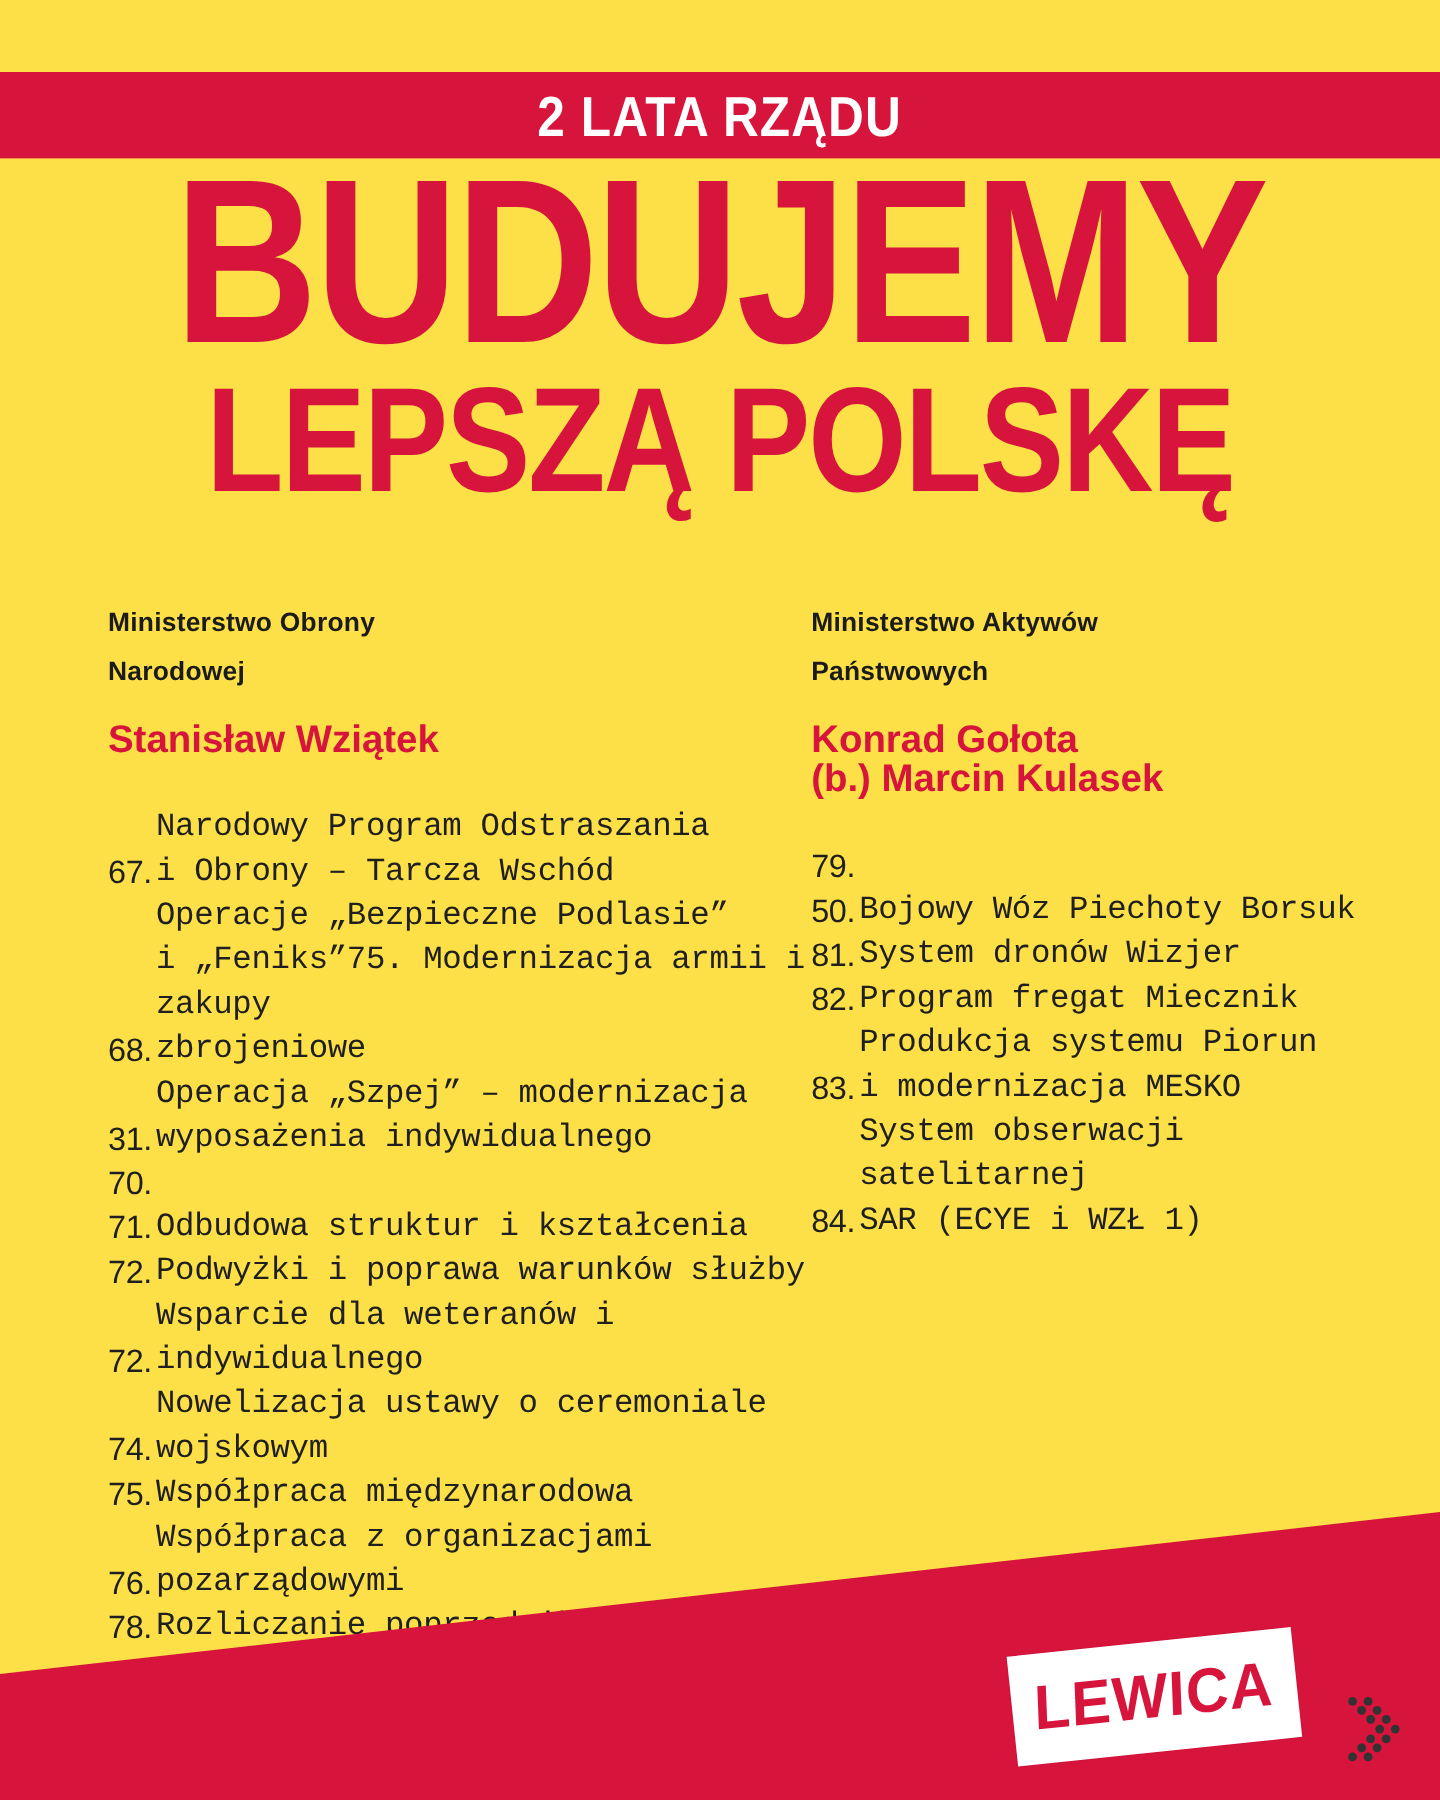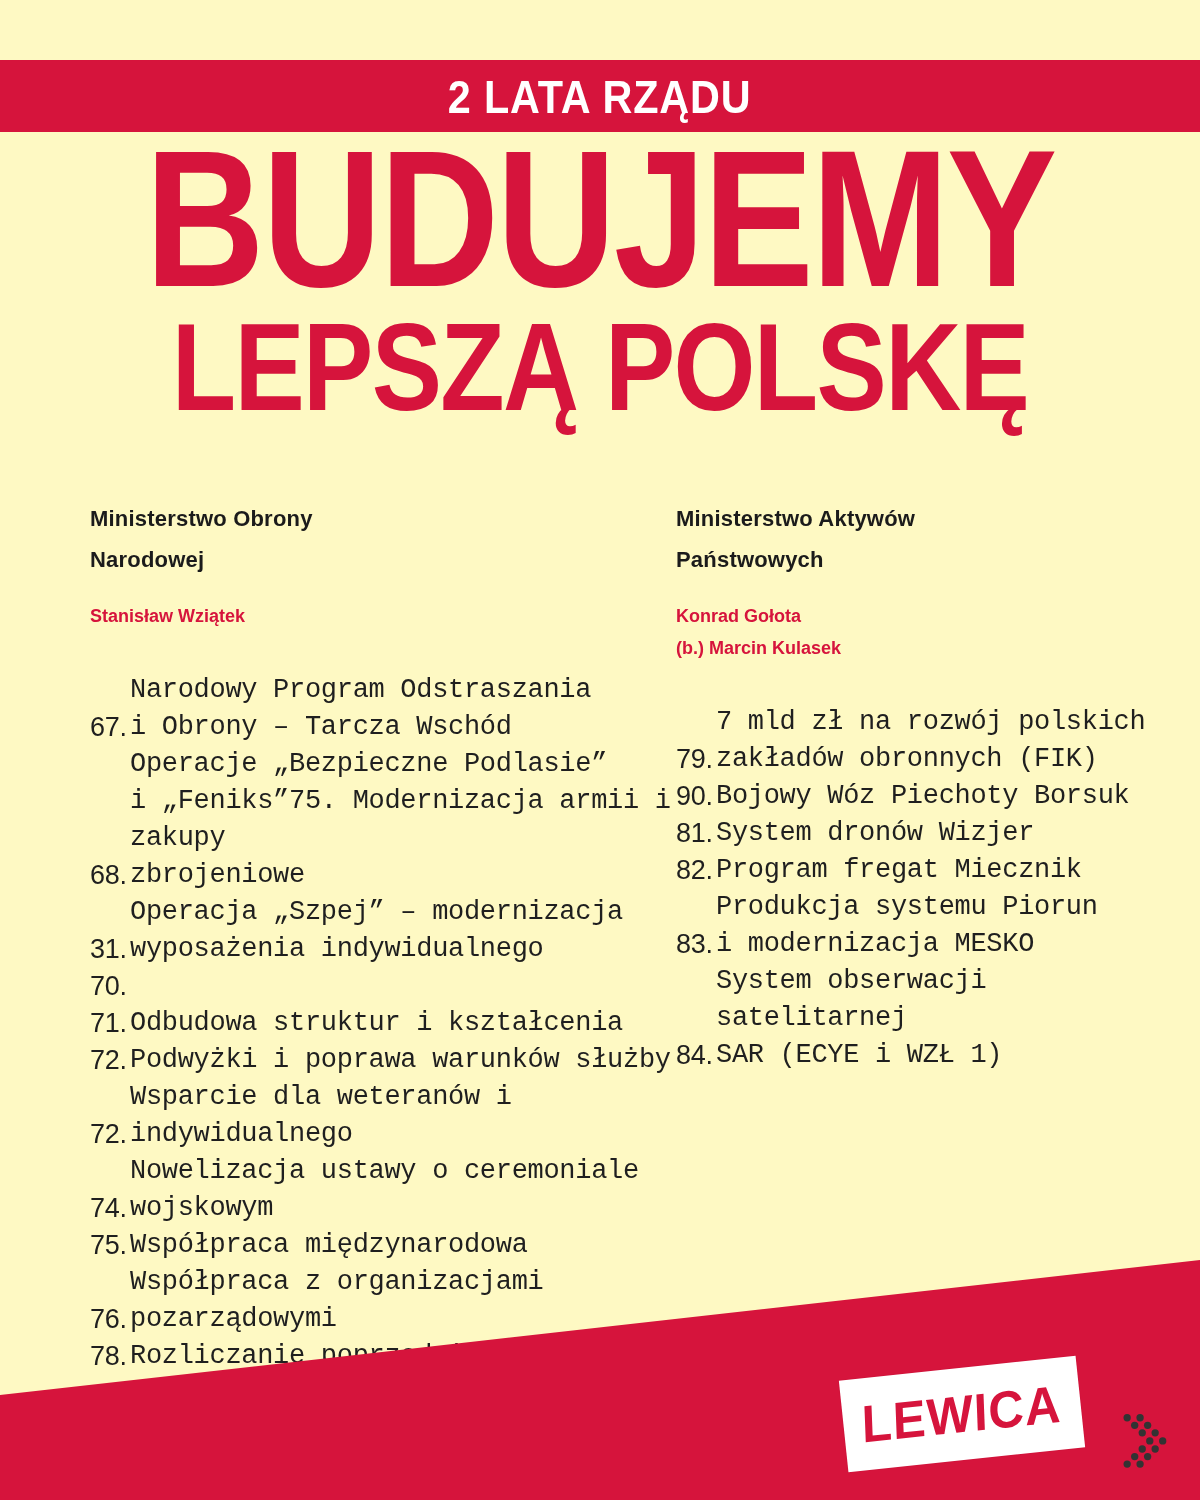--- a/index.html
+++ b/index.html
@@ -1,17 +1,17 @@
 <!DOCTYPE html>
 <html><head>
 <meta charset="utf-8">
 <style>
   html,body { margin:0; padding:0; background:#ffffff; }
   .poster {
-    position:relative; width:1200px; height:1500px; background:#fef9c3;
+    position:relative; width:1200px; height:1500px; background:#fde047;
     overflow:hidden; font-family:"Liberation Sans", sans-serif;
     -webkit-font-smoothing:antialiased;
   }
 
   
   .banner {
     position:absolute; top:60px; left:0; width:1200px; height:72px;
     background:#d6143c; display:flex; align-items:center; justify-content:center;
   }
   .banner-text {
@@ -27,21 +27,21 @@
   
   .col { position:absolute; top:498px; }
   .col-left  { left:90px;  width:586px; }
   .col-right { left:676px; width:514px; }
   .ministry {
     margin:0; font-size:22px; line-height:41px; font-weight:bold;
     color:#1b1b1b; letter-spacing:0.2px; white-space:pre-line;
   }
   .ministers {
     margin-top:20px; color:#d6143c; font-weight:bold;
-    font-size:18px; line-height:32px; white-space:pre-line;
+    font-size:32px; line-height:32px; white-space:pre-line;
   }
   .items { list-style:none; margin:40px 0 0 0; padding:0; }
   .items li { display:flex; align-items:flex-end; font-size:27px; line-height:37px; color:#1f1f1f; letter-spacing:-0.3px; }
   .items .num { flex:0 0 40px; }
   .items .txt { white-space:pre-line;font-family:Liberation Mono, monospace; }
 
   
   .band {
     position:absolute; left:0; top:1240px; width:1200px; height:260px;
     background:#d6143c;
@@ -130,25 +130,23 @@
   </div>
 
   <div class="col col-right">
     <h2 class="ministry">Ministerstwo Aktywów
 Państwowych</h2>
     <div class="ministers">Konrad Gołota
 (b.) Marcin Kulasek</div>
     <ul class="items">
       <li>
           <span class="num">79.</span>
-          <span class="txt">7 mld zł na rozwój polskich
-zakładów obronnych (FIK)</span>
         </li>
       <li>
-          <span class="num">90.</span>
+          <span class="num">50.</span>
           <span class="txt">Bojowy Wóz Piechoty Borsuk</span>
         </li>
       <li>
           <span class="num">81.</span>
           <span class="txt">System dronów Wizjer</span>
         </li>
       <li>
           <span class="num">82.</span>
           <span class="txt">Program fregat Miecznik</span>
         </li>

